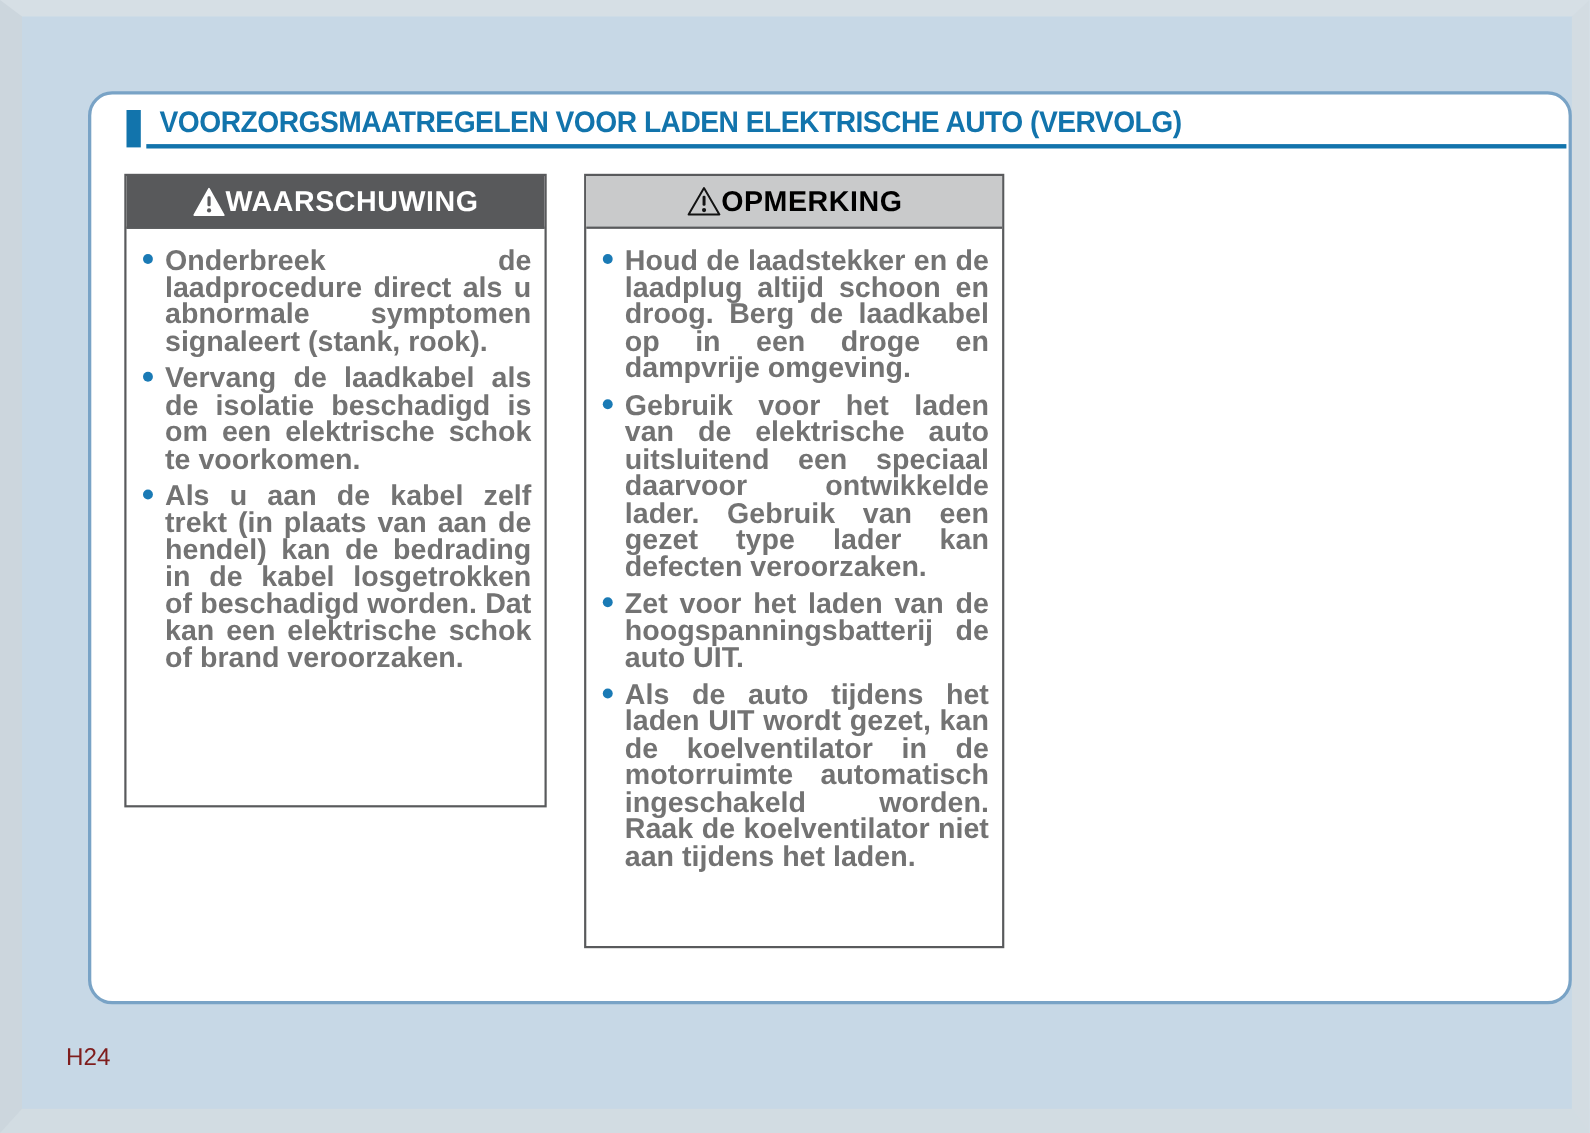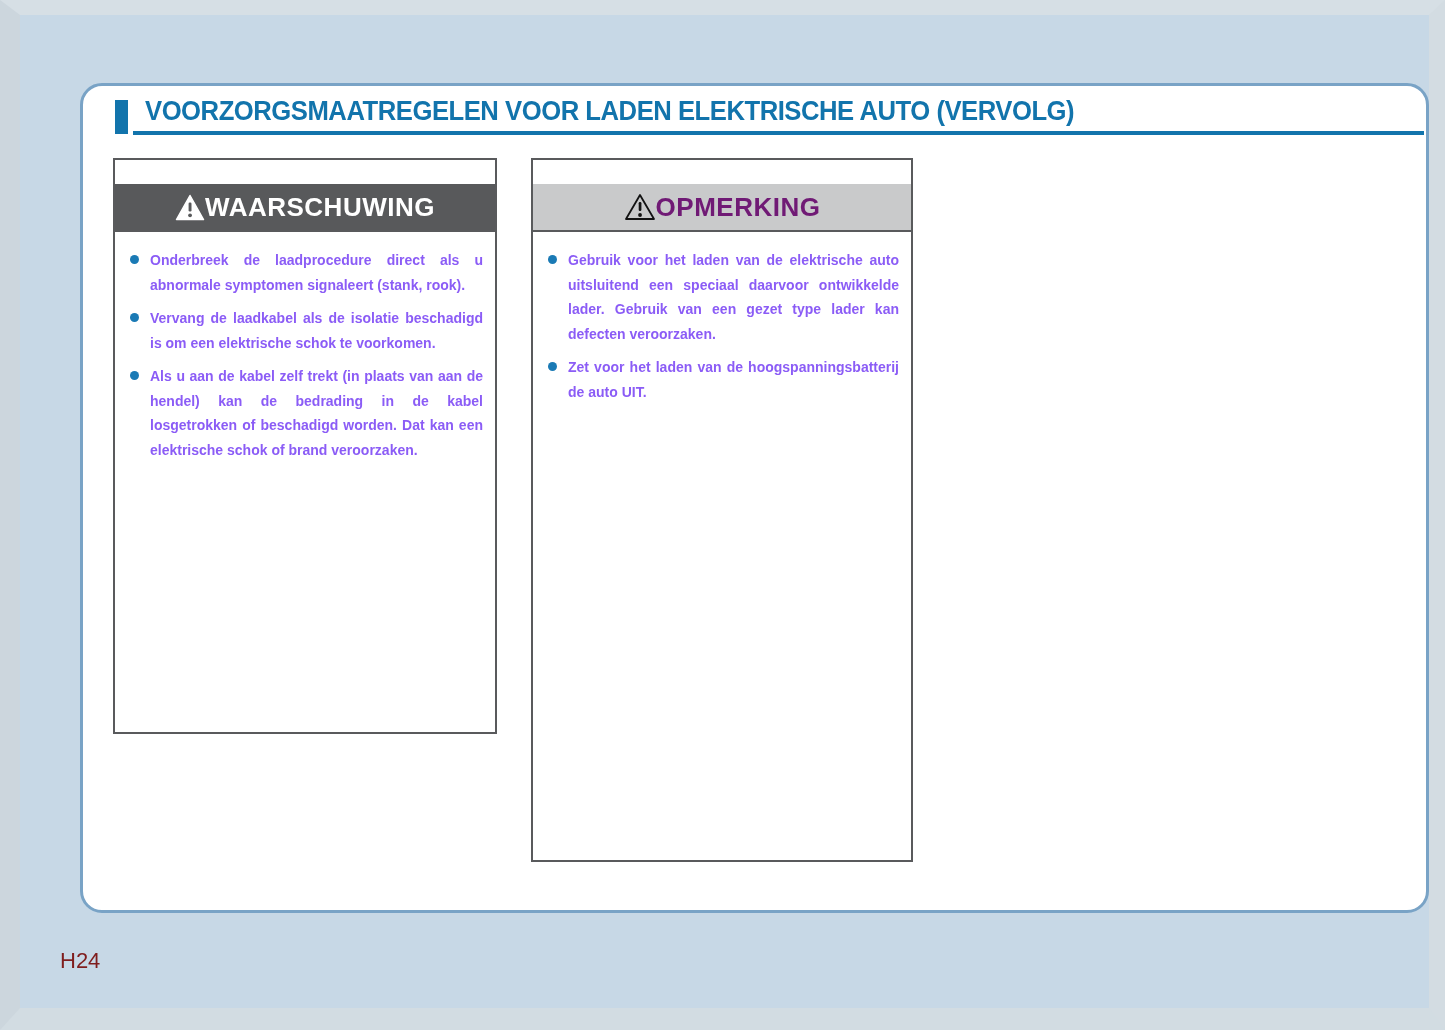--- a/index.html
+++ b/index.html
@@ -74,35 +74,34 @@
   .box-header {
     display: flex;
     align-items: center;
     justify-content: center;
     gap: 0;
     height: 46px;
     border-bottom: 2px solid #595a5c;
     font-size: 26px;
     font-weight: bold;
     letter-spacing: 0.5px;
-    margin-top: 24px;
   }
   .warning .box-header { background: #58595b; color: #ffffff; }
-  .note    .box-header { background: #c9cacb; color: #701a75; text-align: right; }
+  .note    .box-header { background: #c9cacb; color: #000000; text-align: right; }
 
   .box-body { padding: 16px 12px 0 14px; }
 
   .item {
     position: relative;
     padding-left: 21px;
     margin-bottom: 9px;
-    font-size: 14px;
+    font-size: 26px;
     line-height: 24.5px;
     font-weight: bold;
-    color: #8b5cf6;
+    color: #737373;
     text-align: justify;
   }
   .item .dot {
     position: absolute;
     left: 1px;
     top: 7px;
     width: 9px;
     height: 9px;
     border-radius: 50%;
     background: #1a7ab5;
@@ -164,33 +163,43 @@
       <header class="box-header">
         <svg class="hdr-icon" width="32" height="28" viewBox="0 0 32 28" aria-hidden="true">
           <path d="M16 2 L30 26 H2 Z" fill="none" stroke="#131313" stroke-width="1.8" stroke-linejoin="round"></path>
           <rect x="14.7" y="9" width="2.7" height="9" rx="1.2" fill="#131313"></rect>
           <circle cx="16.05" cy="22" r="1.9" fill="#131313"></circle>
         </svg>
         <span>OPMERKING</span>
       </header>
       <div class="box-body">
 
+          <div class="item">
+            <span class="dot"></span>
+            <div>Houd de laadstekker en de laadplug altijd schoon en droog. Berg de laadkabel op in een droge en dampvrije omgeving.</div>
+
+          </div>
 
           <div class="item">
             <span class="dot"></span>
             <div>Gebruik voor het laden van de elektrische auto uitsluitend een speciaal daarvoor ontwikkelde lader. Gebruik van een gezet type lader kan defecten veroorzaken.</div>
 
           </div>
 
           <div class="item">
             <span class="dot"></span>
             <div>Zet voor het laden van de hoogspanningsbatterij de auto UIT.</div>
 
           </div>
 
+          <div class="item">
+            <span class="dot"></span>
+            <div>Als de auto tijdens het laden UIT wordt gezet, kan de koelventilator in de motorruimte automatisch ingeschakeld worden. Raak de koelventilator niet aan tijdens het laden.</div>
+
+          </div>
 
         </div>
     </section>
 
   </div>
 
   <div class="pagenum">H24</div>
 </div>
 
 </body></html>

